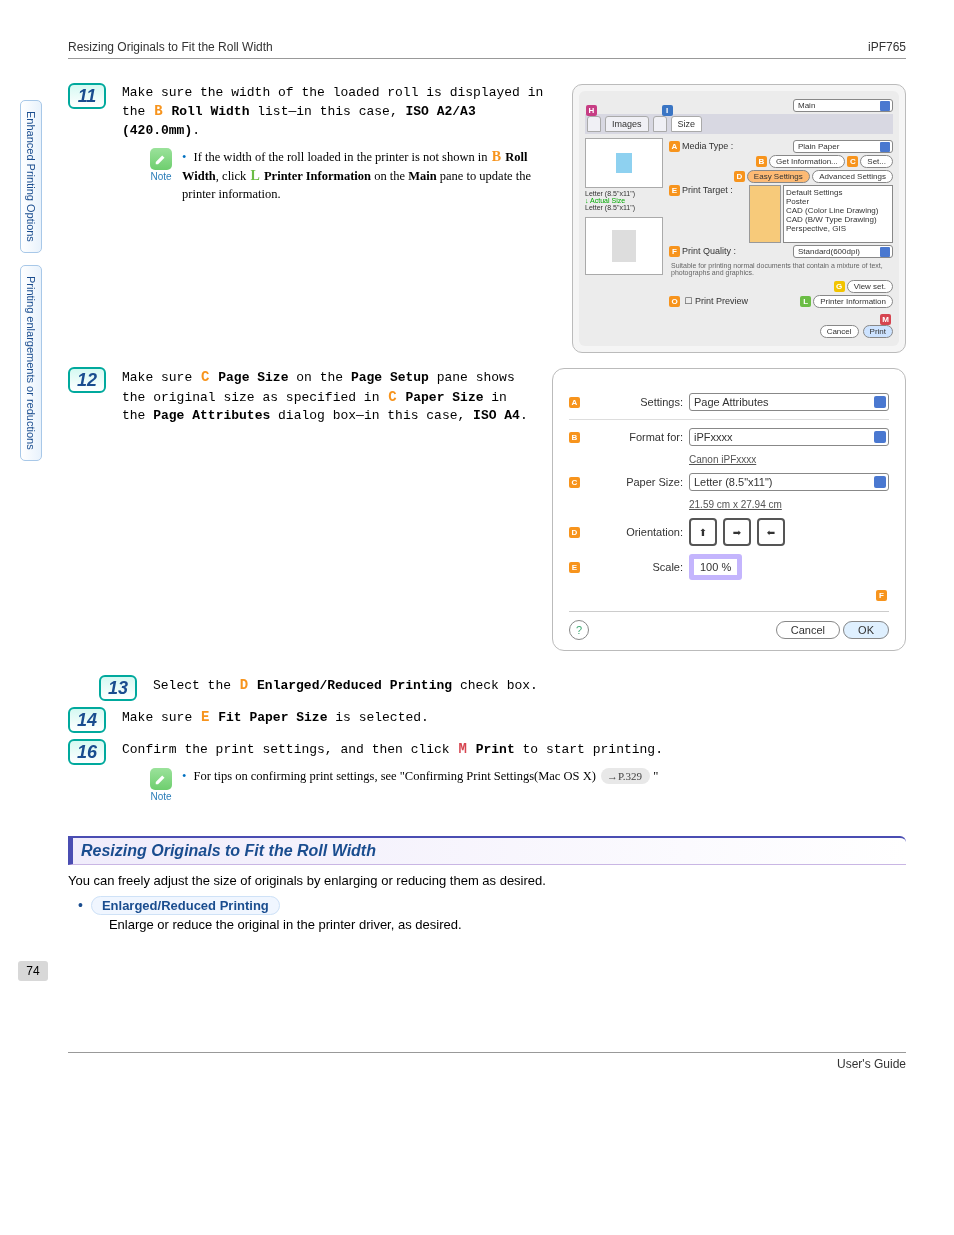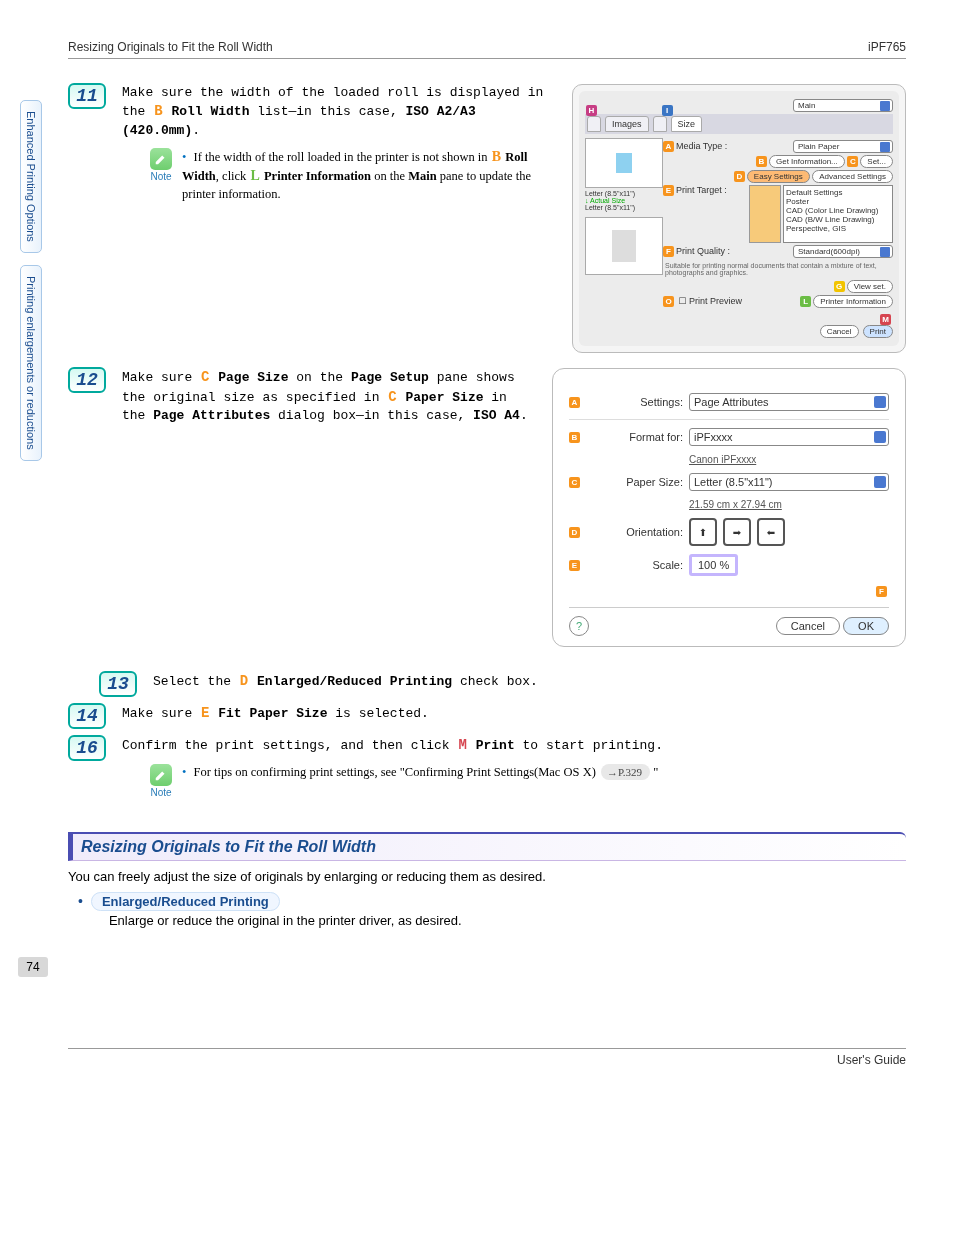--- a/index.html
+++ b/index.html
@@ -50,21 +50,21 @@
   .step-row {
     display: flex;
     align-items: flex-start;
     gap: 16px;
     margin-bottom: 6px;
   }
   .step-num {
     border: 2px solid #00a99d;
     border-radius: 6px;
     background: linear-gradient(to bottom, #d5f9f2, #fff);
-    font-family: Liberation Mono, monospace;
+    font-family: Liberation Sans, sans-serif;
     font-weight: bold;
     font-style: italic;
     font-size: 18px;
     color: #1a4d8f;
     width: 34px;
     height: 22px;
     display: flex;
     align-items: center;
     justify-content: center;
     flex-shrink: 0;
@@ -220,21 +220,21 @@
             <div class="tab-bar">
               <div style="position:relative;">
                   <span class="tag pink" style="position:absolute;left:-2px;top:-12px;">H</span>
                 </div>
               <div>Images</div>
               <div style="position:relative;">
                   <span class="tag blue" style="position:absolute;left:8px;top:-12px;">I</span>
                 </div>
               <div class="active">Size</div>
             </div>
-            <div style="display:flex;margin-top:4px;">
+            <div style="display:flex;gap:6px;margin-top:4px;">
               <div style="width:78px;">
                 <div style="background:#fff;border:1px solid #aaa;height:48px;margin-bottom:2px;display:flex;align-items:center;justify-content:center;">
                   <div style="width:16px;height:20px;background:#8ed1f0;"></div>
                 </div>
                 <div style="font-size:7px;">Letter (8.5"x11")</div>
                 <div style="font-size:7px;color:#0a0;">↓ <span>Actual Size</span></div>
                 <div style="font-size:7px;">Letter (8.5"x11")</div>
                 <div style="background:#fff;border:1px solid #aaa;height:56px;margin-top:6px;display:flex;align-items:center;justify-content:center;">
                   <div style="width:24px;height:32px;background:#ddd;"></div>
                 </div>
@@ -253,21 +253,21 @@
                     <span><span class="tag orange">D</span><span class="btn-o" style="background:#fdba74;">Easy Settings</span> <span class="btn-o">Advanced Settings</span></span>
                   </div>
                 <div class="row-l" style="align-items:flex-start;">
                     <span><span class="tag orange">E</span><span>Print Target :</span></span>
                   <span style="display:flex;gap:2px;">
                     <span style="width:30px;height:56px;background:#f7ca7a;border:1px solid #999;display:inline-block;"></span>
                     <span class="listbox">
                       <div>Default Settings</div>
                       <div>Poster</div>
                       <div>CAD (Color Line Drawing)</div>
-                      <div>CAD (B/W Line Drawing)</div>
+                      <div>CAD (B/W Type Drawing)</div>
                       <div>Perspective, GIS</div>
                     </span>
                   </span>
                 </div>
                 <div class="row-l">
                     <span><span class="tag orange">F</span><span>Print Quality :</span></span>
                     <span class="dd">Standard(600dpi)</span>
                   </div>
                 <div style="font-size:7px;color:#666;padding:2px;">Suitable for printing normal documents that contain a mixture of text, photographs and graphics.</div>
                 <div class="row-l">
@@ -331,21 +331,21 @@
           <div class="s2-row">
             <span class="tag orange">D</span>
             <span class="s2-label">Orientation:</span>
             <div class="orient-box">⬆</div>
             <div class="orient-box">➡</div>
             <div class="orient-box">⬅</div>
           </div>
           <div class="s2-row">
             <span class="tag orange">E</span>
             <span class="s2-label">Scale:</span>
-            <span style="border:3px solid #c4b5fd;padding:2px 6px;border-radius:3px;background:#fff;">100 %</span>
+            <span style="border:5px solid #c4b5fd;padding:2px 6px;border-radius:3px;background:#fff;">100 %</span>
           </div>
           <div style="text-align:right;"><span class="tag orange">F</span></div>
           <div class="s2-footer">
             <div class="s2-help">?</div>
             <div>
               <span class="s2-btn">Cancel</span>
               <span class="s2-btn" style="background:#dff0ff;">OK</span>
             </div>
           </div>
         </div>

